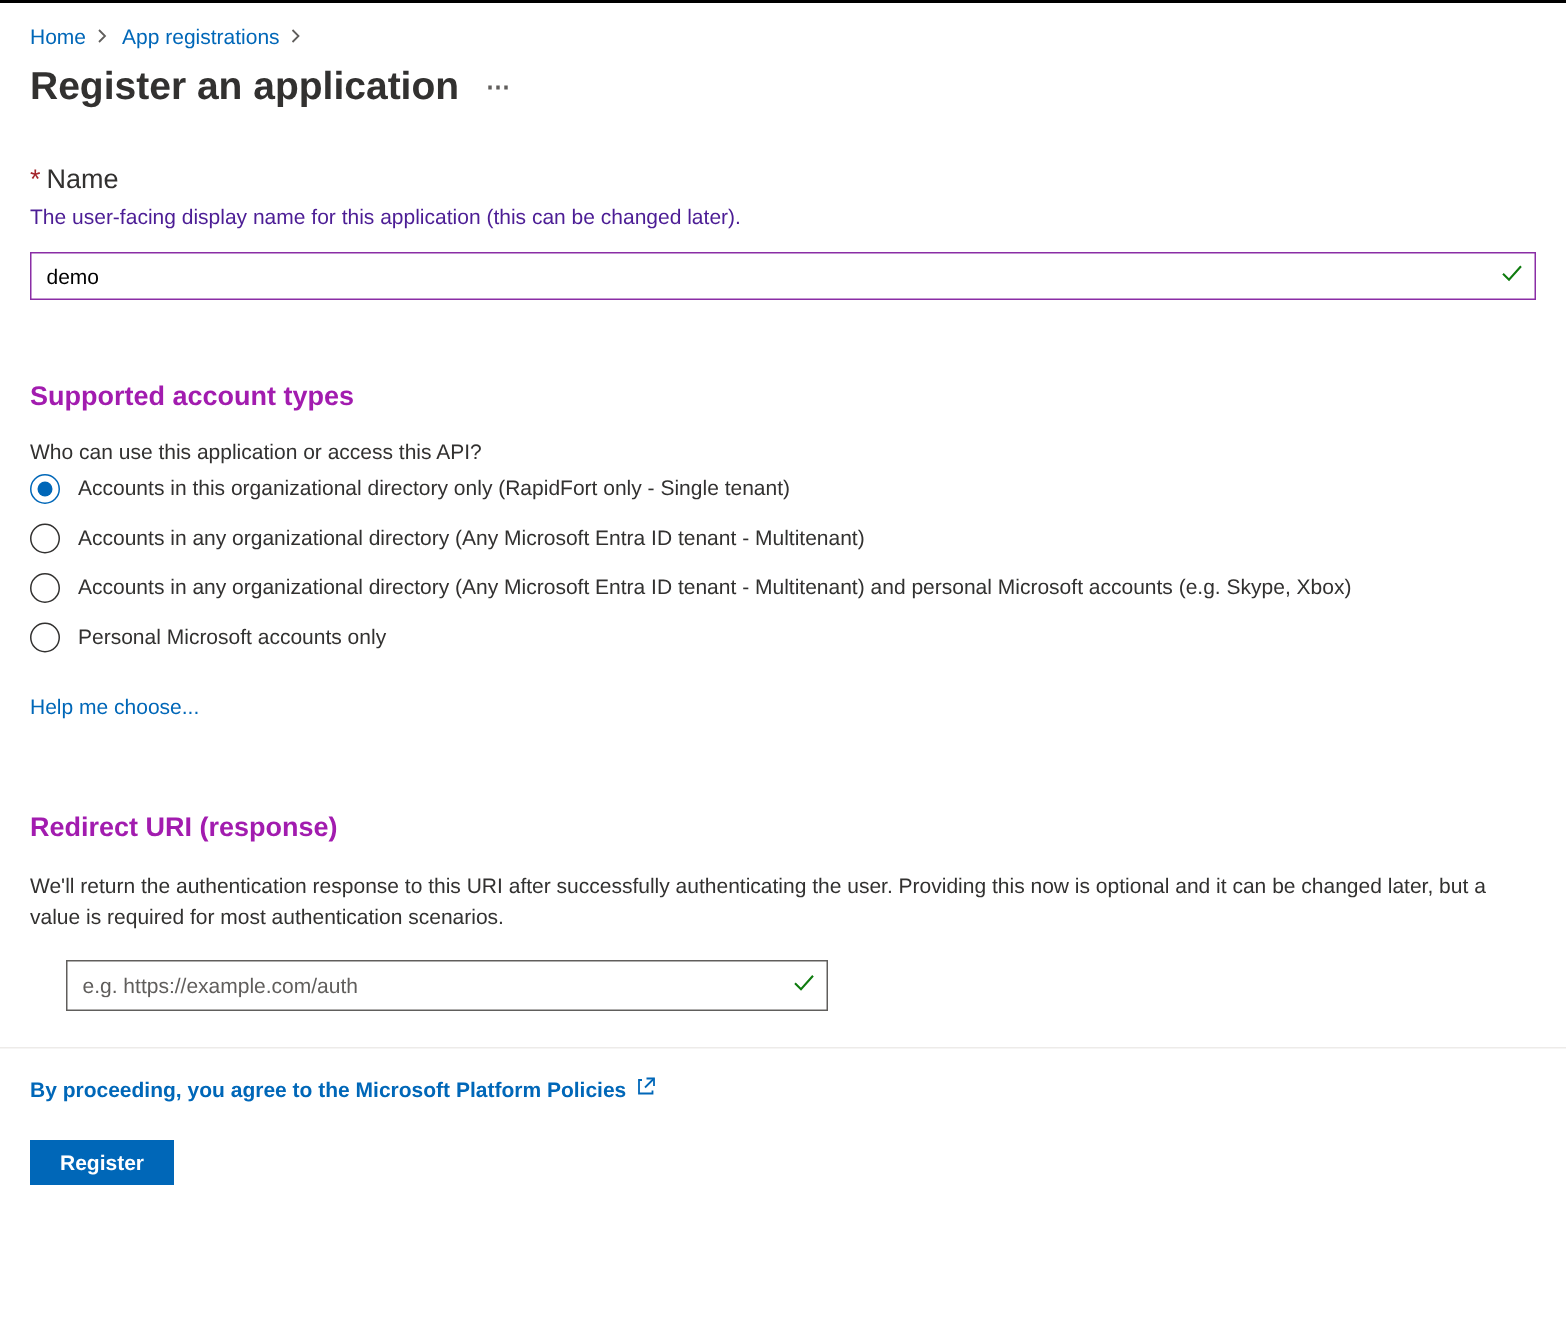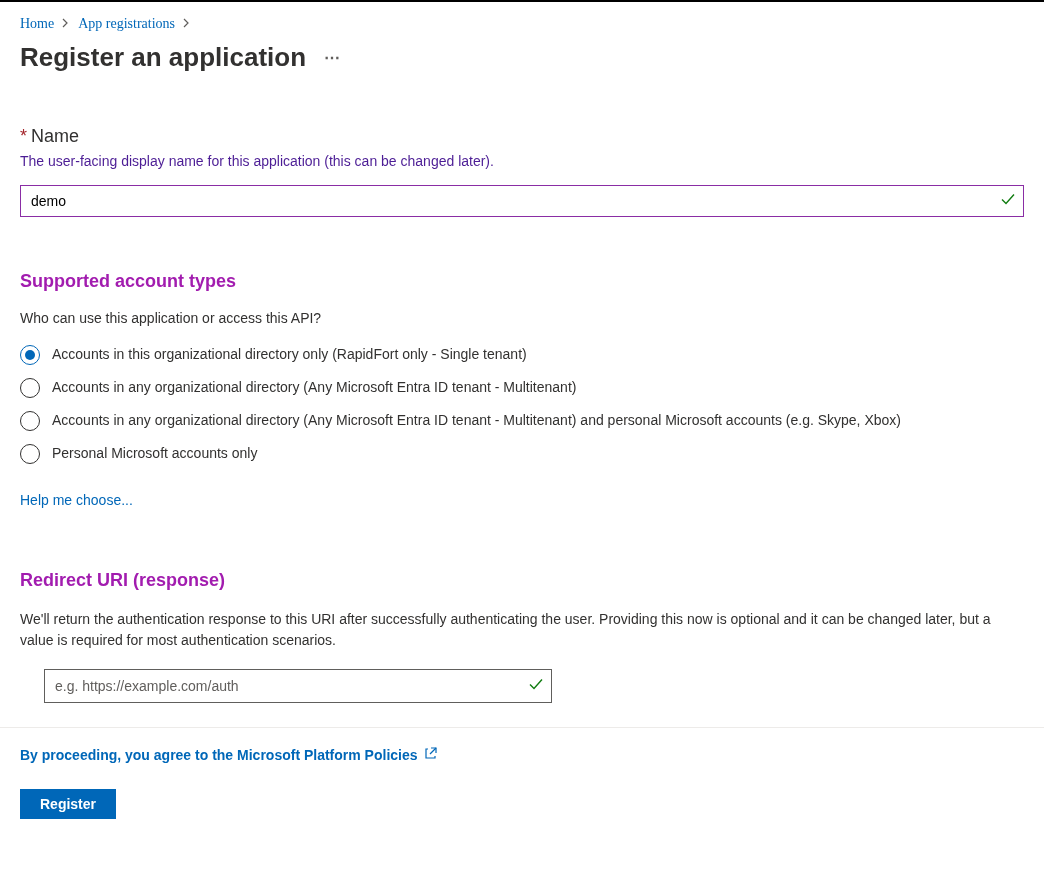--- a/index.html
+++ b/index.html
@@ -17,36 +17,35 @@
     }
     .content {
       padding: 14px 20px 0 20px;
     }
     .breadcrumb {
       display: flex;
       align-items: flex-end;
       gap: 8px;
       font-size: 14px;
       margin-bottom: 10px;
-      font-family: Liberation Serif, serif;
     }
     .breadcrumb a {
       color: #0067b8;
       text-decoration: none;
       cursor: pointer;
       font-weight: 400;
     }
     .breadcrumb .sep {
       color: #605e5c;
     }
     h1.page-title {
       font-size: 26px;
       font-weight: 600;
       color: #323130;
-      margin-bottom: 53px;
+      margin-bottom: 36px;
       display: flex;
       align-items: center;
       gap: 18px;
     }
     .more-dots {
       font-size: 16px;
       color: #605e5c;
       letter-spacing: 2px;
       cursor: pointer;
     }
@@ -87,21 +86,21 @@
       color: #107c10;
     }
     .section-heading {
       font-size: 18px;
       color: #a21caf;
       margin-bottom: 18px;
     }
     .section-question {
       font-size: 14px;
       color: #323130;
-      margin-bottom: 18px;
+      margin-bottom: 6px;
     }
     .radio-group {
       display: flex;
       flex-direction: column;
       gap: 12px;
       margin-bottom: 28px;
     }
     .radio-row {
       display: flex;
       align-items: center;

